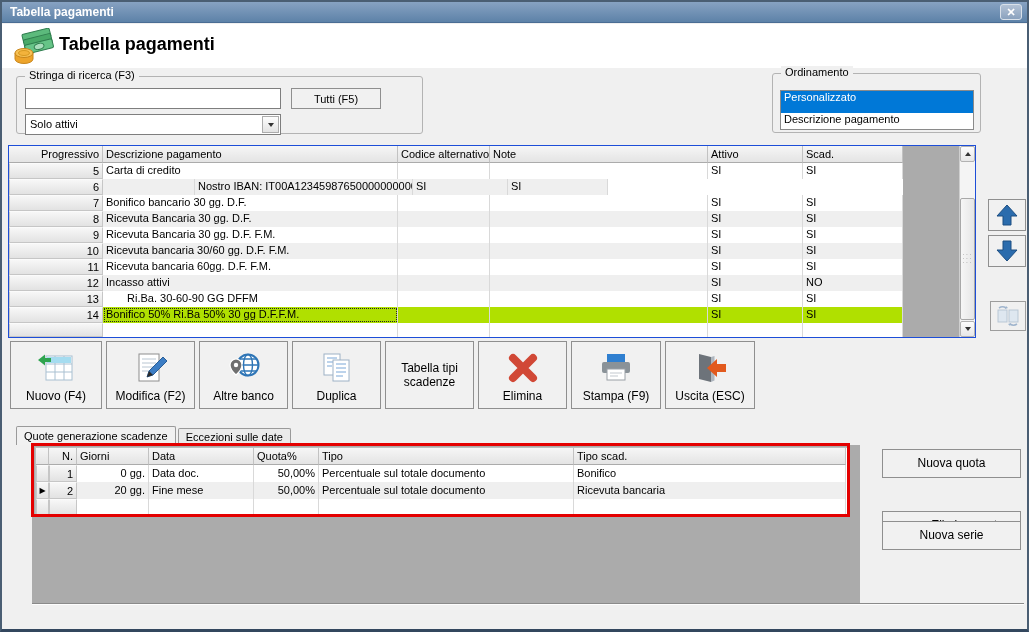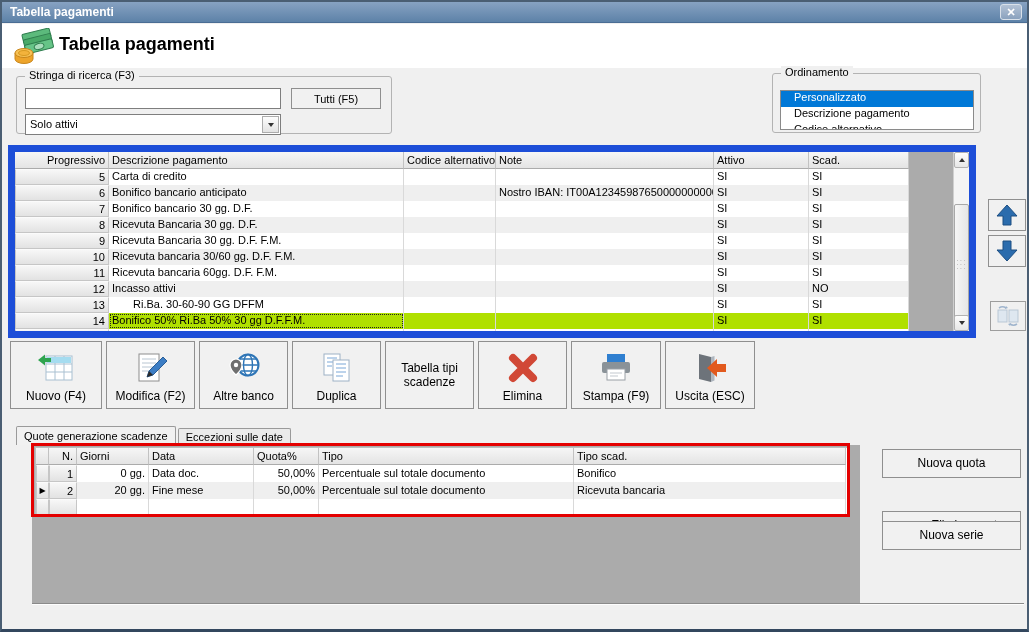--- a/index.html
+++ b/index.html
@@ -14,41 +14,41 @@
   .closebtn{position:absolute;right:5px;top:2px;width:22px;height:16px;
     background:linear-gradient(#b3c2d5,#8aa2be);border:1px solid #d9e1ea;border-radius:3px;
     color:#fff;text-align:center;line-height:14px;font-weight:bold;font-size:11px;cursor:default;}
   
   .headerstrip{position:absolute;left:0;top:22px;right:0;height:44px;background:#fff;}
   .pagetitle{position:absolute;left:57px;top:10px;font-size:18px;font-weight:bold;}
   .moneyicon{position:absolute;left:10px;top:4px;}
   
   .group{position:absolute;border:1px solid #b3b3b3;border-radius:3px;}
   .group .legend{position:absolute;top:-8px;left:8px;background:#f0f0f0;padding:0 4px;font-size:11px;}
-  #grp-search{left:14px;top:74px;width:376px;height:58px;}
+  #grp-search{left:14px;top:74px;width:407px;height:58px;}
   #search-input{position:absolute;left:8px;top:11px;width:256px;height:21px;border:1px solid #7e7e7e;
     background:#fff;font:inherit;padding:0 3px;}
   .btn{background:#f1f1f1;border:1px solid #8f8f8f;font:inherit;text-align:center;}
   #btn-tutti{position:absolute;left:274px;top:11px;width:90px;height:21px;line-height:19px;}
   .combo{position:absolute;left:8px;top:37px;width:256px;height:21px;background:#fff;
     border:1px solid #7e7e7e;line-height:19px;padding-left:4px;}
   .combo .drop{position:absolute;right:1px;top:1px;bottom:1px;width:17px;
     background:linear-gradient(#fdfdfd,#e3e3e3);border:1px solid #acacac;
     display:flex;align-items:center;justify-content:center;}
   .tri-dn{width:0;height:0;border-left:3.5px solid transparent;border-right:3.5px solid transparent;
     border-top:4.5px solid #333;}
   .tri-up{width:0;height:0;border-left:3.5px solid transparent;border-right:3.5px solid transparent;
     border-bottom:4.5px solid #333;}
   #grp-ord{left:770px;top:71px;width:209px;height:60px;}
   .listbox{position:absolute;left:7px;top:16px;width:194px;height:40px;background:#fff;
     border:1px solid #8a8a8a;overflow:hidden;}
-  .li{height:16px;line-height:13px;padding-left:13px;white-space:nowrap;}
+  .li{height:22px;line-height:13px;padding-left:3px;white-space:nowrap;}
   .li.selli{background:#0078d7;color:#fff;}
   
-  .grid{position:absolute;background:#fff;border:7px solid #1d4ed8;overflow:hidden;}
+  .grid{position:absolute;background:#fff;border:1px solid #1d4ed8;overflow:hidden;}
   #maingrid{left:6px;top:143px;width:968px;height:193px;}
   .grow{display:flex;height:16px;}
   .ghead{height:17px;}
   .gcell{border-right:1px solid #d9d9d9;padding:0 3px;line-height:15px;overflow:hidden;
     white-space:nowrap;flex:none;}
   .hcell{background:linear-gradient(#f6f6f6,#e4e4e4);border-right:1px solid #c2c2c2;
     border-bottom:1px solid #ababab;line-height:16px;}
   .rowhdr{background:linear-gradient(#f7f7f7,#e2e2e2);border:1px solid #c6c6c6;border-top-color:#fbfbfb;}
   .ar{text-align:right;}
   .odd .gcell:not(.rowhdr){background:#efefef;}
@@ -150,21 +150,20 @@
         <div class="grow">
           <div class="gcell rowhdr ar" style="width: 94px;">5</div>
           <div class="gcell" style="width: 295px;">Carta di credito</div>
           <div class="gcell" style="width: 92px;"></div>
           <div class="gcell" style="width: 218px;"></div>
           <div class="gcell" style="width: 95px;">SI</div>
           <div class="gcell" style="width: 100px;">SI</div>
         </div>
         <div class="grow odd">
           <div class="gcell rowhdr ar" style="width: 94px;">6</div>
-          <div class="gcell" style="width: 295px;">Bonifico bancario anticipato</div>
           <div class="gcell" style="width: 92px;"></div>
           <div class="gcell" style="width: 218px;">Nostro IBAN: IT00A12345987650000000000</div>
           <div class="gcell" style="width: 95px;">SI</div>
           <div class="gcell" style="width: 100px;">SI</div>
         </div>
         <div class="grow">
           <div class="gcell rowhdr ar" style="width: 94px;">7</div>
           <div class="gcell" style="width: 295px;">Bonifico bancario 30 gg. D.F.</div>
           <div class="gcell" style="width: 92px;"></div>
           <div class="gcell" style="width: 218px;"></div>

